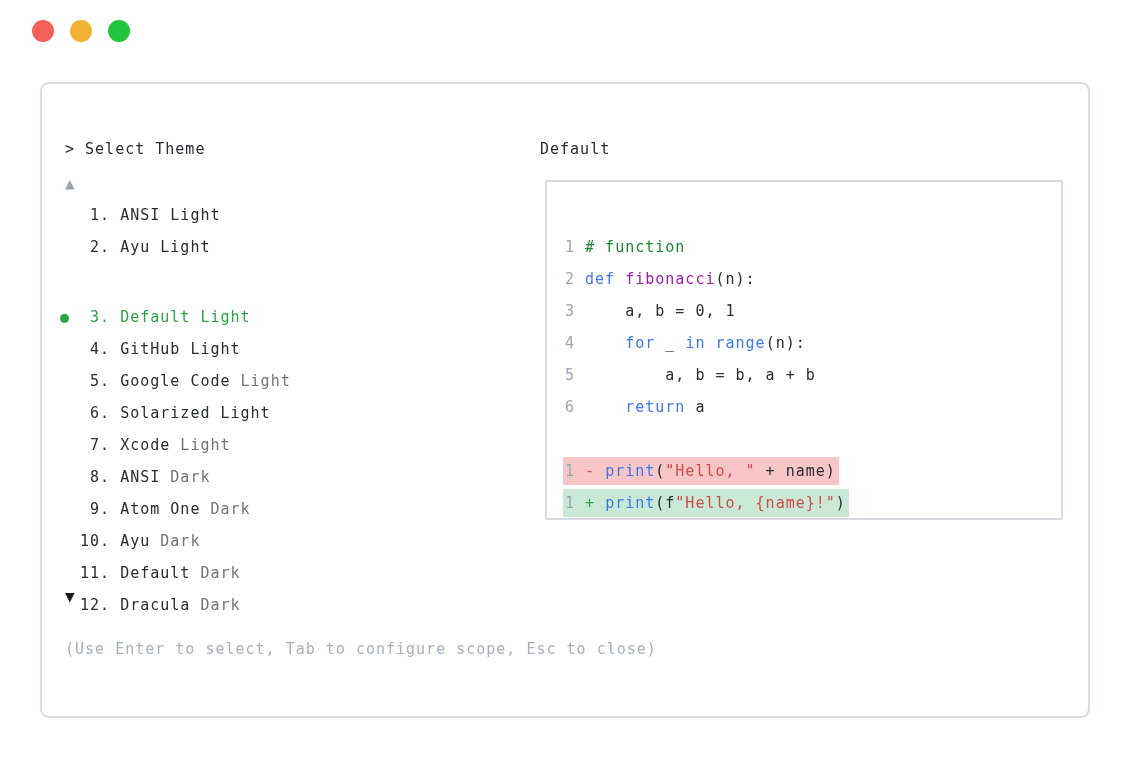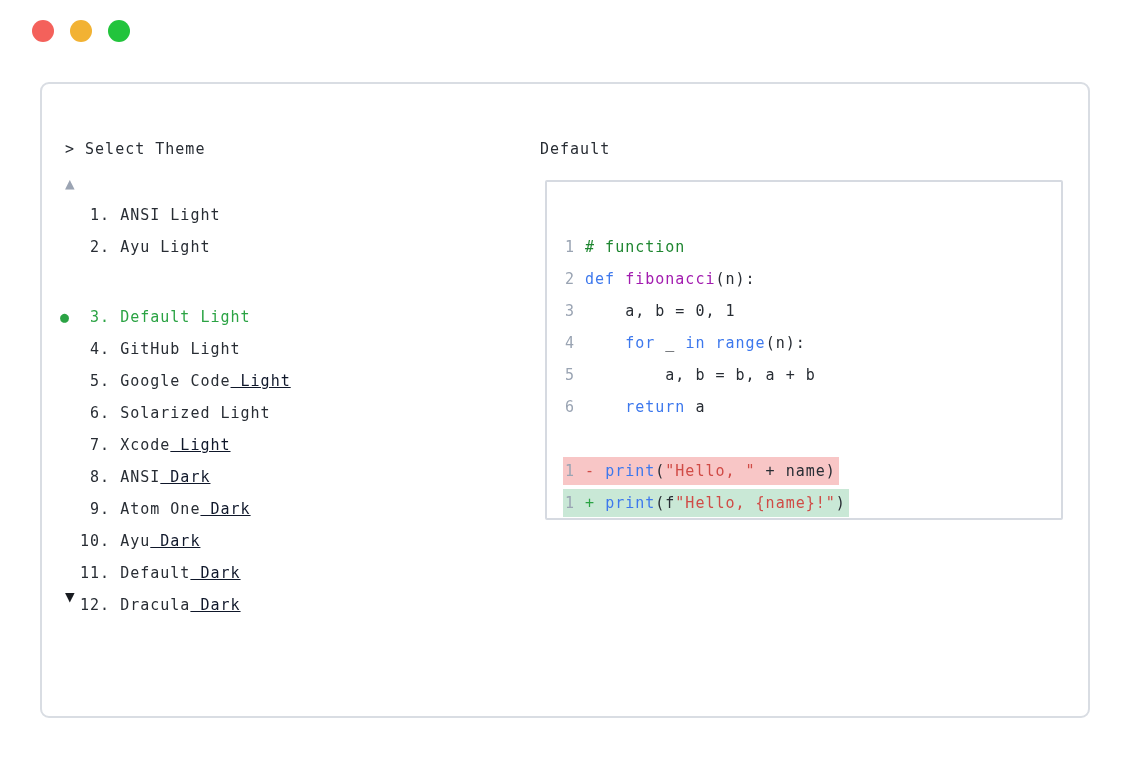--- a/index.html
+++ b/index.html
@@ -22,21 +22,21 @@
 
   .prompt { position:absolute; left:23px; top:49px; height:32px; line-height:32px; color:#282d34; }
 
   .scroll-ind { position:absolute; left:23px; height:32px; line-height:32px; font-size:16px; }
   .scroll-up   { top:84px;  color:#9ba4b3; }
   .scroll-down { top:497px; color:#181b20; }
 
   .tlist { position:absolute; left:18px; top:115px; }
   .trow { height:32px; line-height:32px; cursor:default; }
   .trow .t-dark  { color:#282d34; }
-  .trow .t-muted { color:#0f172a;text-decoration:underline; }
+  .trow .t-muted { color:#737373; }
   .trow.sel, .trow.sel .t-dark { color:#2ba344;margin-top:38px; }
   .trow .mark { color:#2ba344; }
 
   
   .preview-label { position:absolute; left:498px; top:49px; height:32px; line-height:32px; color:#282d34; }
   .preview-box { position:absolute; left:503px; top:96px; width:518px; height:340px;
                  border:2px solid #d6dae1; border-radius:2px; background:#ffffff;
                  padding:48px 0 0 16px; overflow:hidden; }
 
   .cline { height:32px; line-height:32px; }
@@ -73,14 +73,15 @@
   <div class="tlist mono"><div class="trow"><span class="mark">  </span><span class="t-dark"> 1. </span><span class="t-dark">ANSI Light</span></div><div class="trow"><span class="mark">  </span><span class="t-dark"> 2. </span><span class="t-dark">Ayu Light</span></div><div class="trow sel"><span class="mark">● </span><span class="t-dark"> 3. </span><span class="t-dark">Default Light</span></div><div class="trow"><span class="mark">  </span><span class="t-dark"> 4. </span><span class="t-dark">GitHub Light</span></div><div class="trow"><span class="mark">  </span><span class="t-dark"> 5. </span><span class="t-dark">Google Code</span><span class="t-muted"> Light</span></div><div class="trow"><span class="mark">  </span><span class="t-dark"> 6. </span><span class="t-dark">Solarized Light</span></div><div class="trow"><span class="mark">  </span><span class="t-dark"> 7. </span><span class="t-dark">Xcode</span><span class="t-muted"> Light</span></div><div class="trow"><span class="mark">  </span><span class="t-dark"> 8. </span><span class="t-dark">ANSI</span><span class="t-muted"> Dark</span></div><div class="trow"><span class="mark">  </span><span class="t-dark"> 9. </span><span class="t-dark">Atom One</span><span class="t-muted"> Dark</span></div><div class="trow"><span class="mark">  </span><span class="t-dark">10. </span><span class="t-dark">Ayu</span><span class="t-muted"> Dark</span></div><div class="trow"><span class="mark">  </span><span class="t-dark">11. </span><span class="t-dark">Default</span><span class="t-muted"> Dark</span></div><div class="trow"><span class="mark">  </span><span class="t-dark">12. </span><span class="t-dark">Dracula</span><span class="t-muted"> Dark</span></div></div>
 
   <div class="scroll-ind scroll-down mono">▼</div>
 
   <div class="preview-label mono">Default</div>
 
   <div class="preview-box">
     <div class="mono" id="code-block"><div class="cline"><span class="linebg"><span class="lnum">1 </span><span class="c-comment"># function</span></span></div><div class="cline"><span class="linebg"><span class="lnum">2 </span><span class="c-keyword">def</span><span class="c-plain"> </span><span class="c-func">fibonacci</span><span class="c-plain">(n):</span></span></div><div class="cline"><span class="linebg"><span class="lnum">3 </span><span class="c-plain">    a, b = 0, 1</span></span></div><div class="cline"><span class="linebg"><span class="lnum">4 </span><span class="c-plain">    </span><span class="c-keyword">for</span><span class="c-plain"> _ </span><span class="c-keyword">in</span><span class="c-plain"> </span><span class="c-keyword">range</span><span class="c-plain">(n):</span></span></div><div class="cline"><span class="linebg"><span class="lnum">5 </span><span class="c-plain">        a, b = b, a + b</span></span></div><div class="cline"><span class="linebg"><span class="lnum">6 </span><span class="c-plain">    </span><span class="c-keyword">return</span><span class="c-plain"> a</span></span></div><div class="cline"></div><div class="cline"><span class="linebg removed"><span class="lnum">1 </span><span class="c-minus">- </span><span class="c-keyword">print</span><span class="c-plain">(</span><span class="c-string">"Hello, "</span><span class="c-plain"> + name)</span></span></div><div class="cline"><span class="linebg added"><span class="lnum">1 </span><span class="c-plus">+ </span><span class="c-keyword">print</span><span class="c-plain">(f</span><span class="c-string">"Hello, {name}!"</span><span class="c-plain">)</span></span></div></div>
   </div>
 
+  <div class="footer mono">(Use Enter to select, Tab to configure scope, Esc to close)</div>
 
 </div>
 
 </body></html>

